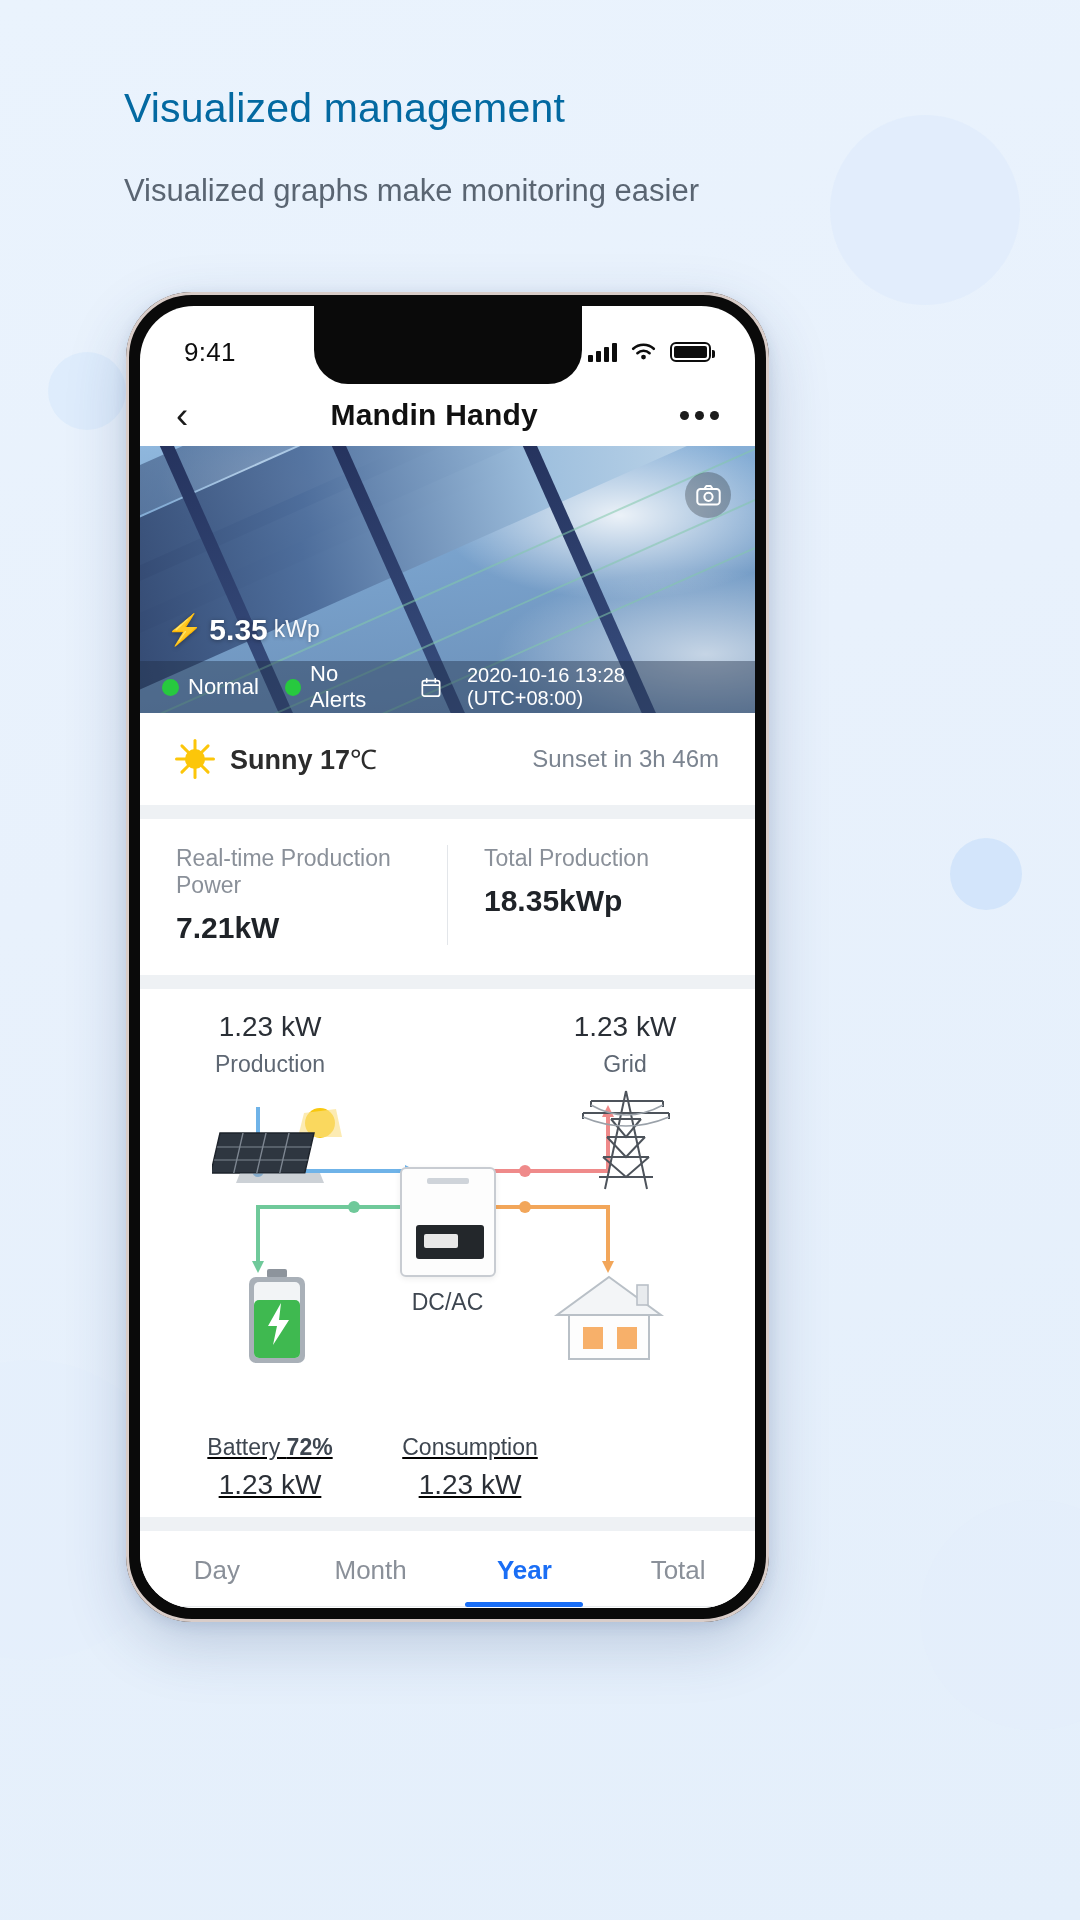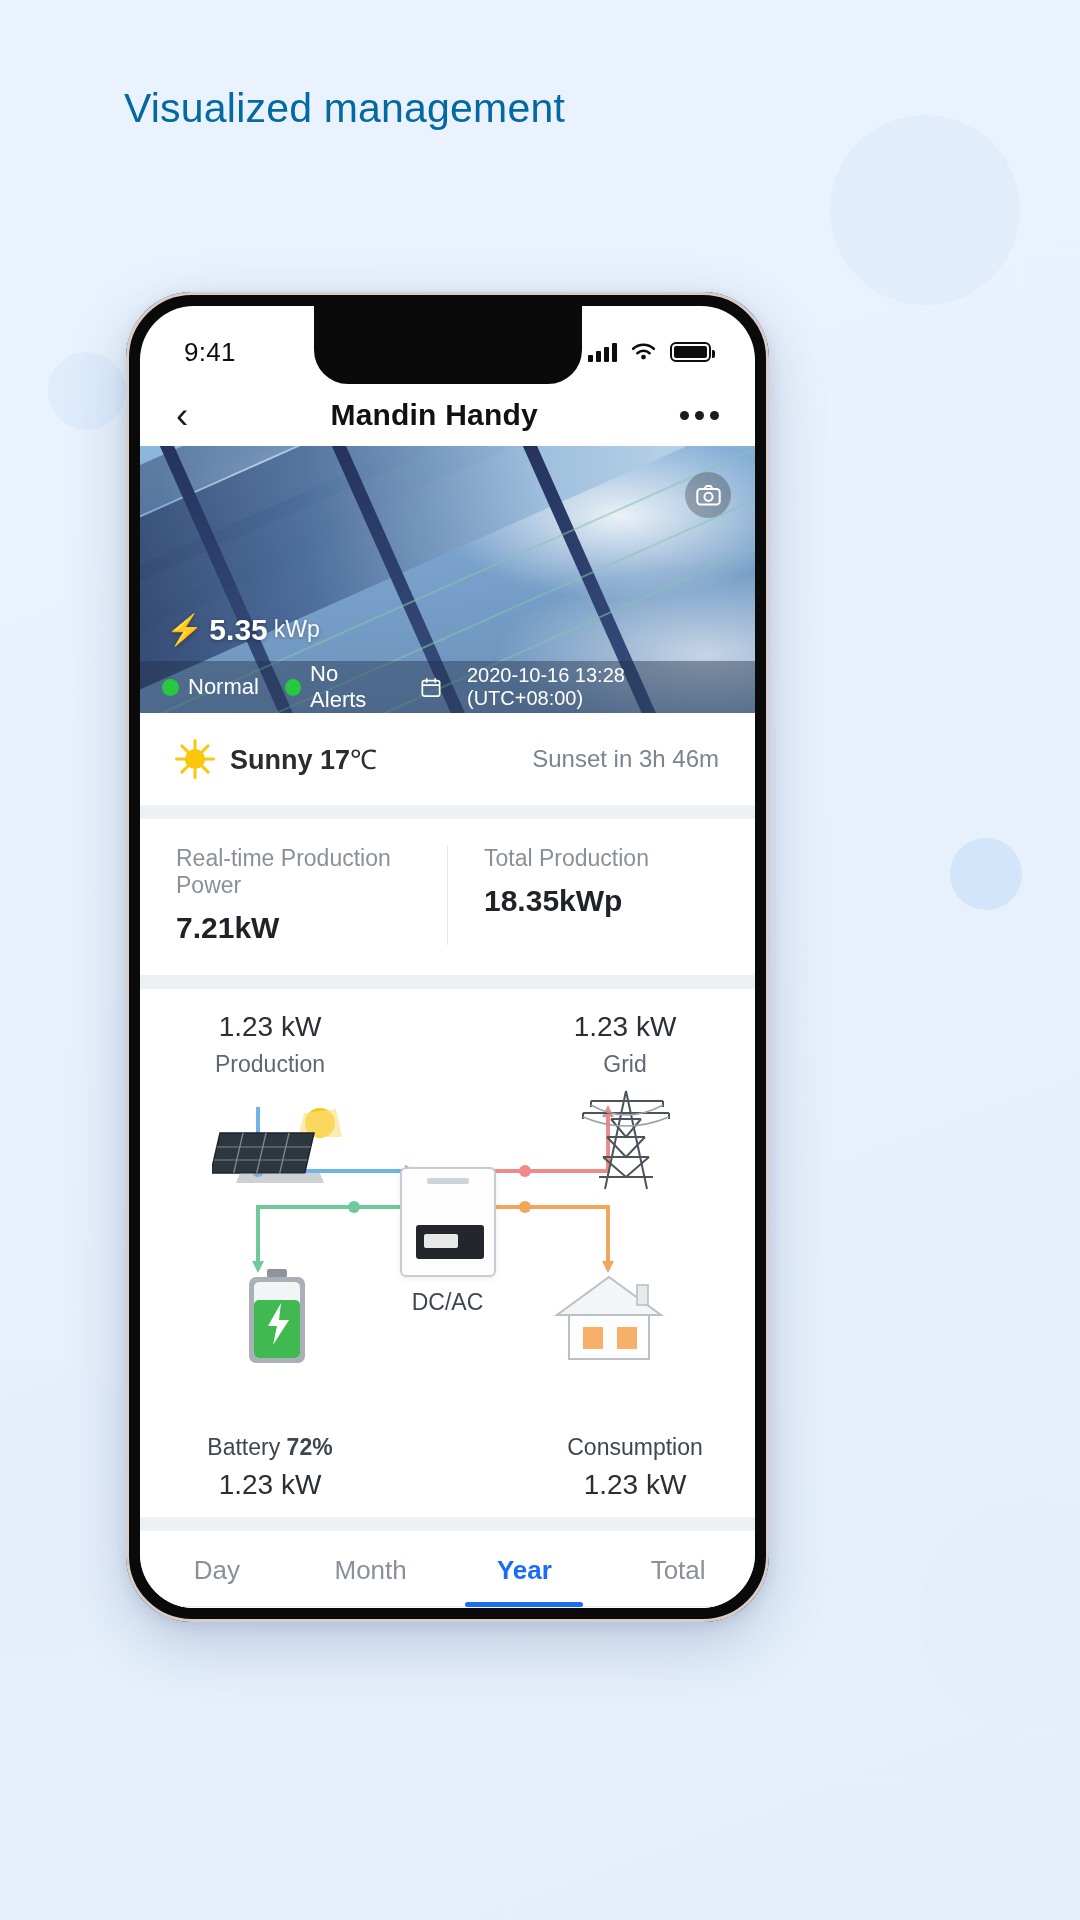--- a/index.html
+++ b/index.html
@@ -162,21 +162,21 @@
   .stat + .stat{ border-left:1px solid #e3e6ea;}
   .stat-label{ font-size:23px; color:#8a9099; margin-bottom:12px;}
   .stat-value{ font-size:30px; font-weight:700; color:#1f2328;}
 
   
   .flow{ background:#fff; position:relative; height:528px; padding:0 30px;}
   .flow-top{ display:flex; justify-content:space-between; padding-top:22px;}
   .flow-col{ text-align:center; width:200px;}
   .fv{ font-size:28px; color:#2a2f36; font-weight:400;}
   .fl{ font-size:23px; color:#5e6773; margin-top:8px;}
-  .flow-bottom{ position:absolute; left:30px; right:20px; bottom:16px; display:flex; justify-content:space-between;}
+  .flow-bottom{ position:absolute; left:30px; right:20px; bottom:16px; display:flex; justify-content:flex-start;text-decoration:underline;}
   .fb-label{ font-size:23px; color:#3e4650; }
   .fb-label b{font-weight:700;}
   .fb-value{ font-size:28px; color:#2a2f36; margin-top:8px;}
 
   .fig{ position:absolute; }
   .solar-fig{ left:72px; top:118px; }
   .tower-fig{ right:74px; top:96px;}
   .batt-fig{ left:104px; top:280px;}
   .house-fig{ right:86px; top:282px;}
   .inv-fig{ left:50%; transform:translateX(-50%); top:178px;}
@@ -207,20 +207,21 @@
 <body>
 
 <div class="blob blob-1"></div>
 <div class="blob blob-2"></div>
 <div class="blob blob-3"></div>
 <div class="blob blob-4"></div>
 <div class="blob blob-5"></div>
 
 <div class="headings">
   <div class="h-title">Visualized management</div>
+  <div class="h-sub">Visualized graphs make monitoring easier</div>
 </div>
 
 <div class="phone">
   <div class="screen">
 
     <div class="notch"></div>
 
     <div class="statusbar">
       <div class="clock">9:41</div>
       <div class="sb-right">

